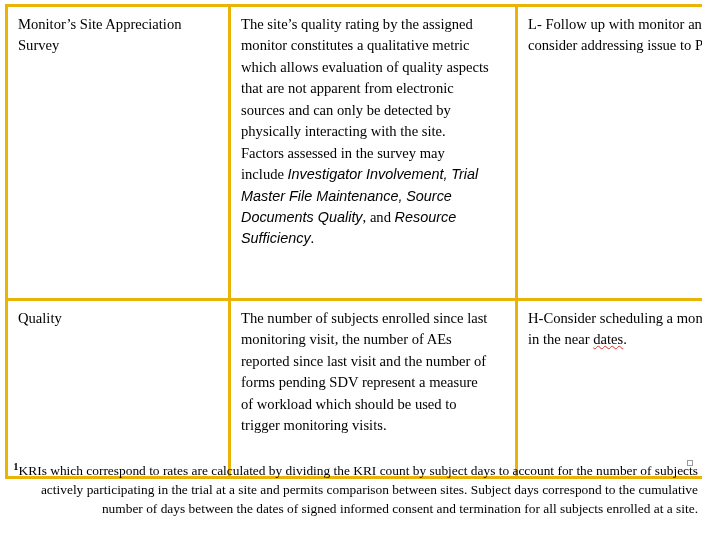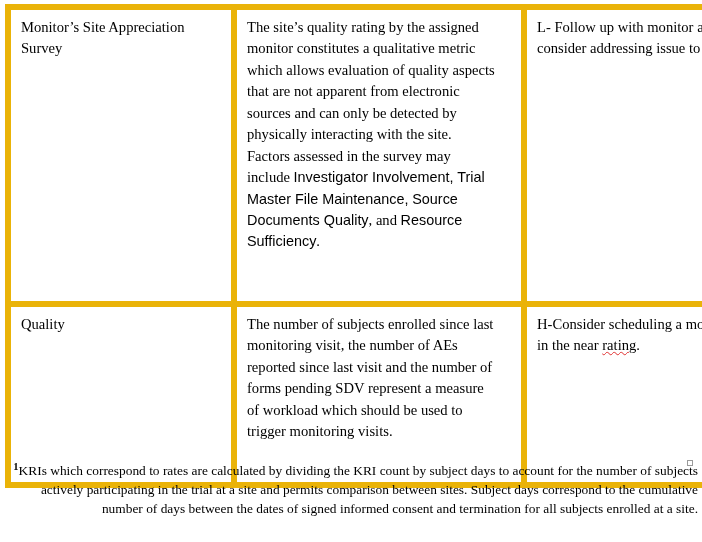--- a/index.html
+++ b/index.html
@@ -27,39 +27,40 @@
   
   .kri-table {
     position: absolute;
     left: 5px;
     top: 4px;
     width: 687px;
     border-collapse: collapse;
     table-layout: fixed;
   }
   .kri-table td {
-    border: 6px solid #eab308;
+    border: 3px solid #eab308;
     vertical-align: top;
     padding: 7px 24px 8px 10px;
     font-size: 14.6px;
     line-height: 1.47;
     font-family: "Liberation Serif", "DejaVu Serif", serif;
   }
   .col-name   { width: 186px; }
   .col-desc   { width: 250px; }
   .col-action { width: 251px; }
 
   .row-1 td { height: 276px; }
   .row-2 td { height: 160px; }
 
   .cell-text { display: block; }
 
   
   .factor-italic {
     font-family: "Liberation Sans", "DejaVu Sans", sans-serif;
+    font-style: italic;
     font-size: 14.4px;
   }
 
   
   .spellerror {
     text-decoration: underline;
     text-decoration-color: #e03030;
     text-decoration-style: wavy;
     text-decoration-thickness: 1px;
     text-underline-offset: 1px;
@@ -116,21 +117,21 @@
       </tr>
 
       <tr class="row-2">
         <td class="col-name">
           <span class="cell-text">Quality</span>
         </td>
         <td class="col-desc">
           <span class="cell-text">The number of subjects enrolled since last monitoring visit, the number of AEs reported since last visit and the number of forms pending SDV represent a measure of workload which should be used to trigger monitoring visits.</span>
         </td>
         <td class="col-action">
-          <span class="cell-text"><span>H-Consider scheduling a monitoring visit in the near </span><span class="spellerror">rating</span><span>.</span></span>
+          <span class="cell-text"><span>H-Consider scheduling a monitoring visit in the near </span><span class="spellerror">dates</span><span>.</span></span>
         </td>
       </tr>
 
     </tbody>
   </table>
 
   <div class="footnote"><span class="footnote-marker">1</span><span>KRIs which correspond to rates are calculated by dividing the KRI count by subject days to account for the number of subjects actively participating in the trial at a site and permits comparison between sites. Subject days correspond to the cumulative number of days between the dates of signed informed consent and termination for all subjects enrolled at a site.</span></div>
 
   <div class="resize-handle"></div>
 

